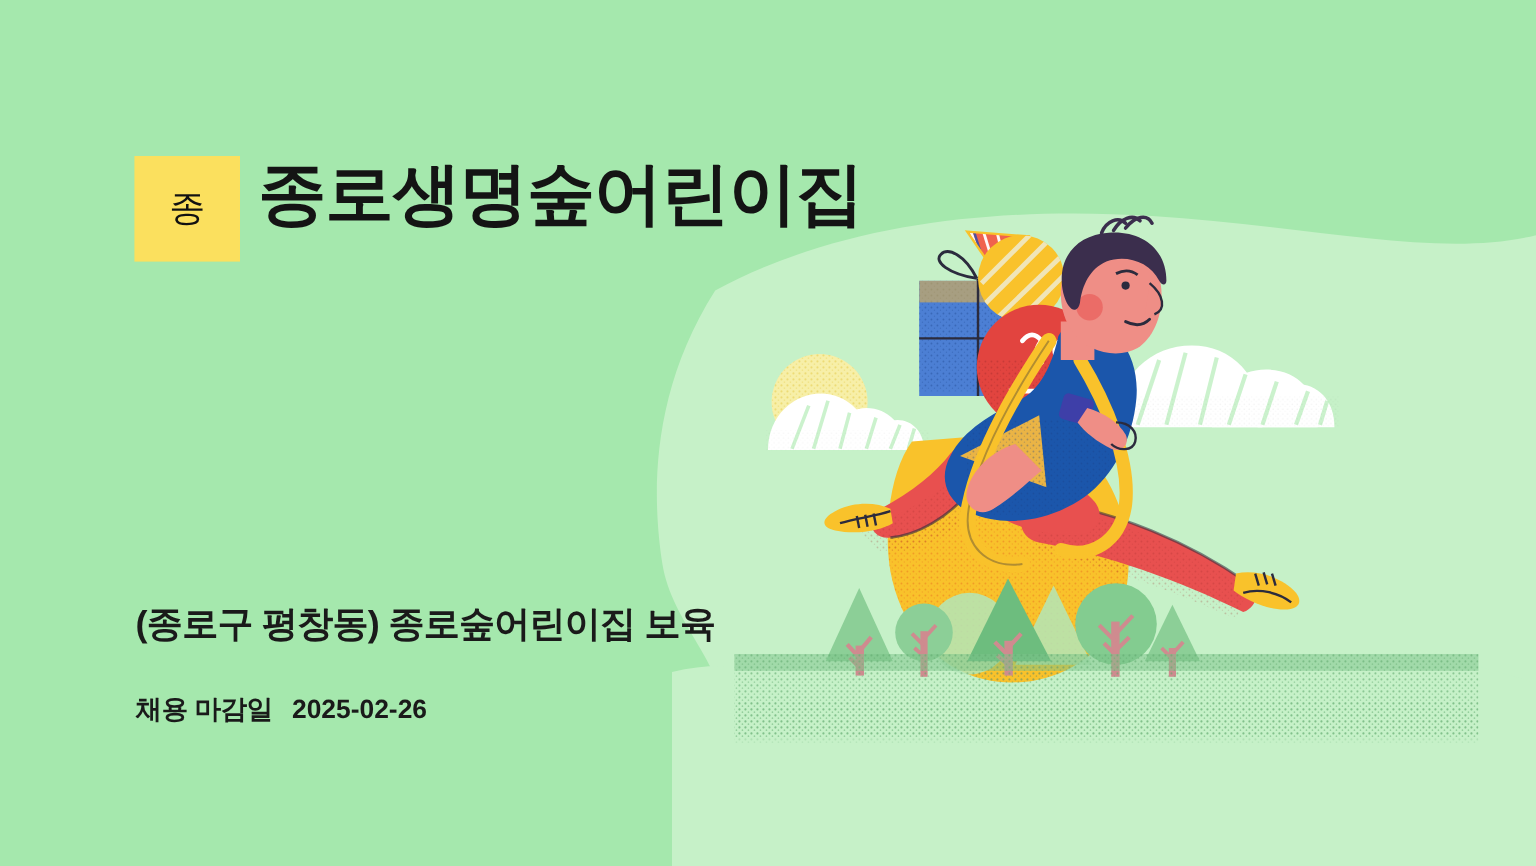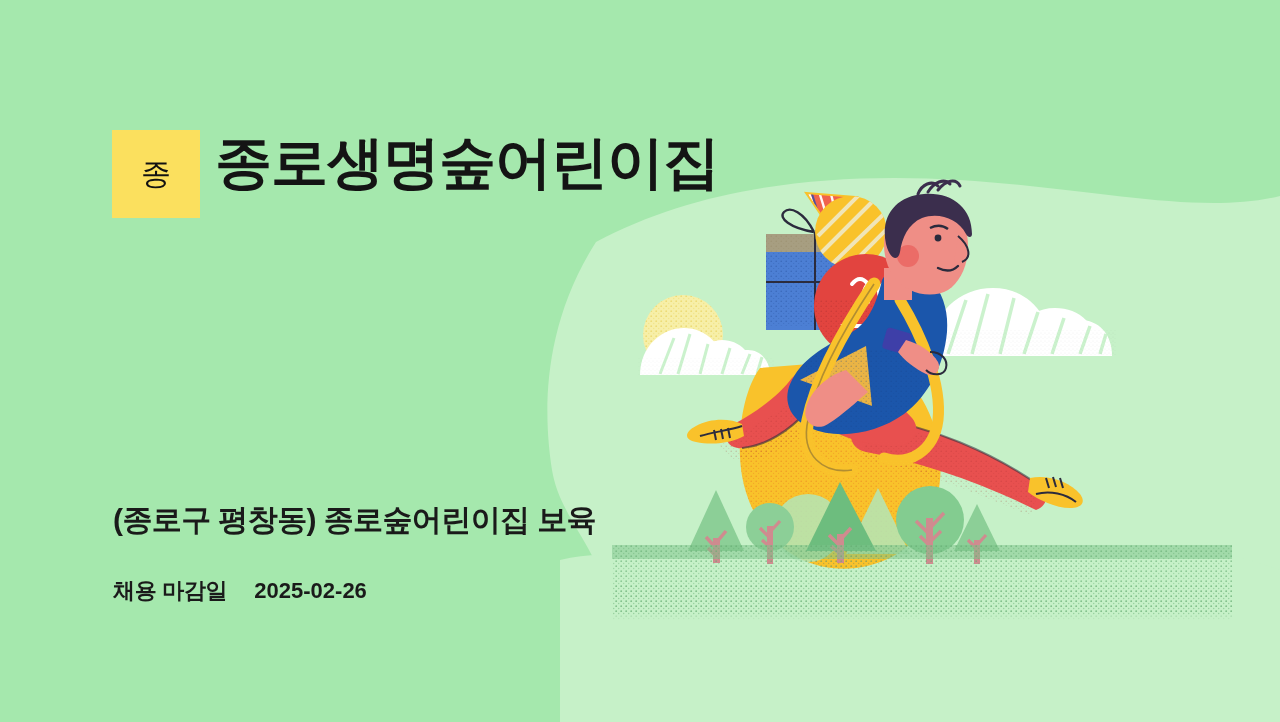--- a/index.html
+++ b/index.html
@@ -33,21 +33,21 @@
   #subtitle{
     position:absolute;left:113px;top:500px;
     font-size:30px;font-weight:bold;color:#1a1a1a;
     letter-spacing:-0.6px;white-space:nowrap;
   }
   #deadline{
     position:absolute;left:113px;top:576px;
     font-size:22px;font-weight:bold;color:#1a1a1a;
     letter-spacing:-0.3px;white-space:nowrap;
   }
-  #deadline .dl-date{margin-left:27px;letter-spacing:0;}
+  #deadline .dl-date{margin-left:16px;letter-spacing:0;}
 </style>
 </head>
 <body>
 
 <div id="card">
 
   <div id="art">
     <svg viewBox="0 0 1280 722" xmlns="http://www.w3.org/2000/svg" aria-hidden="true">
       <defs>
         <clipPath id="cardClip">

